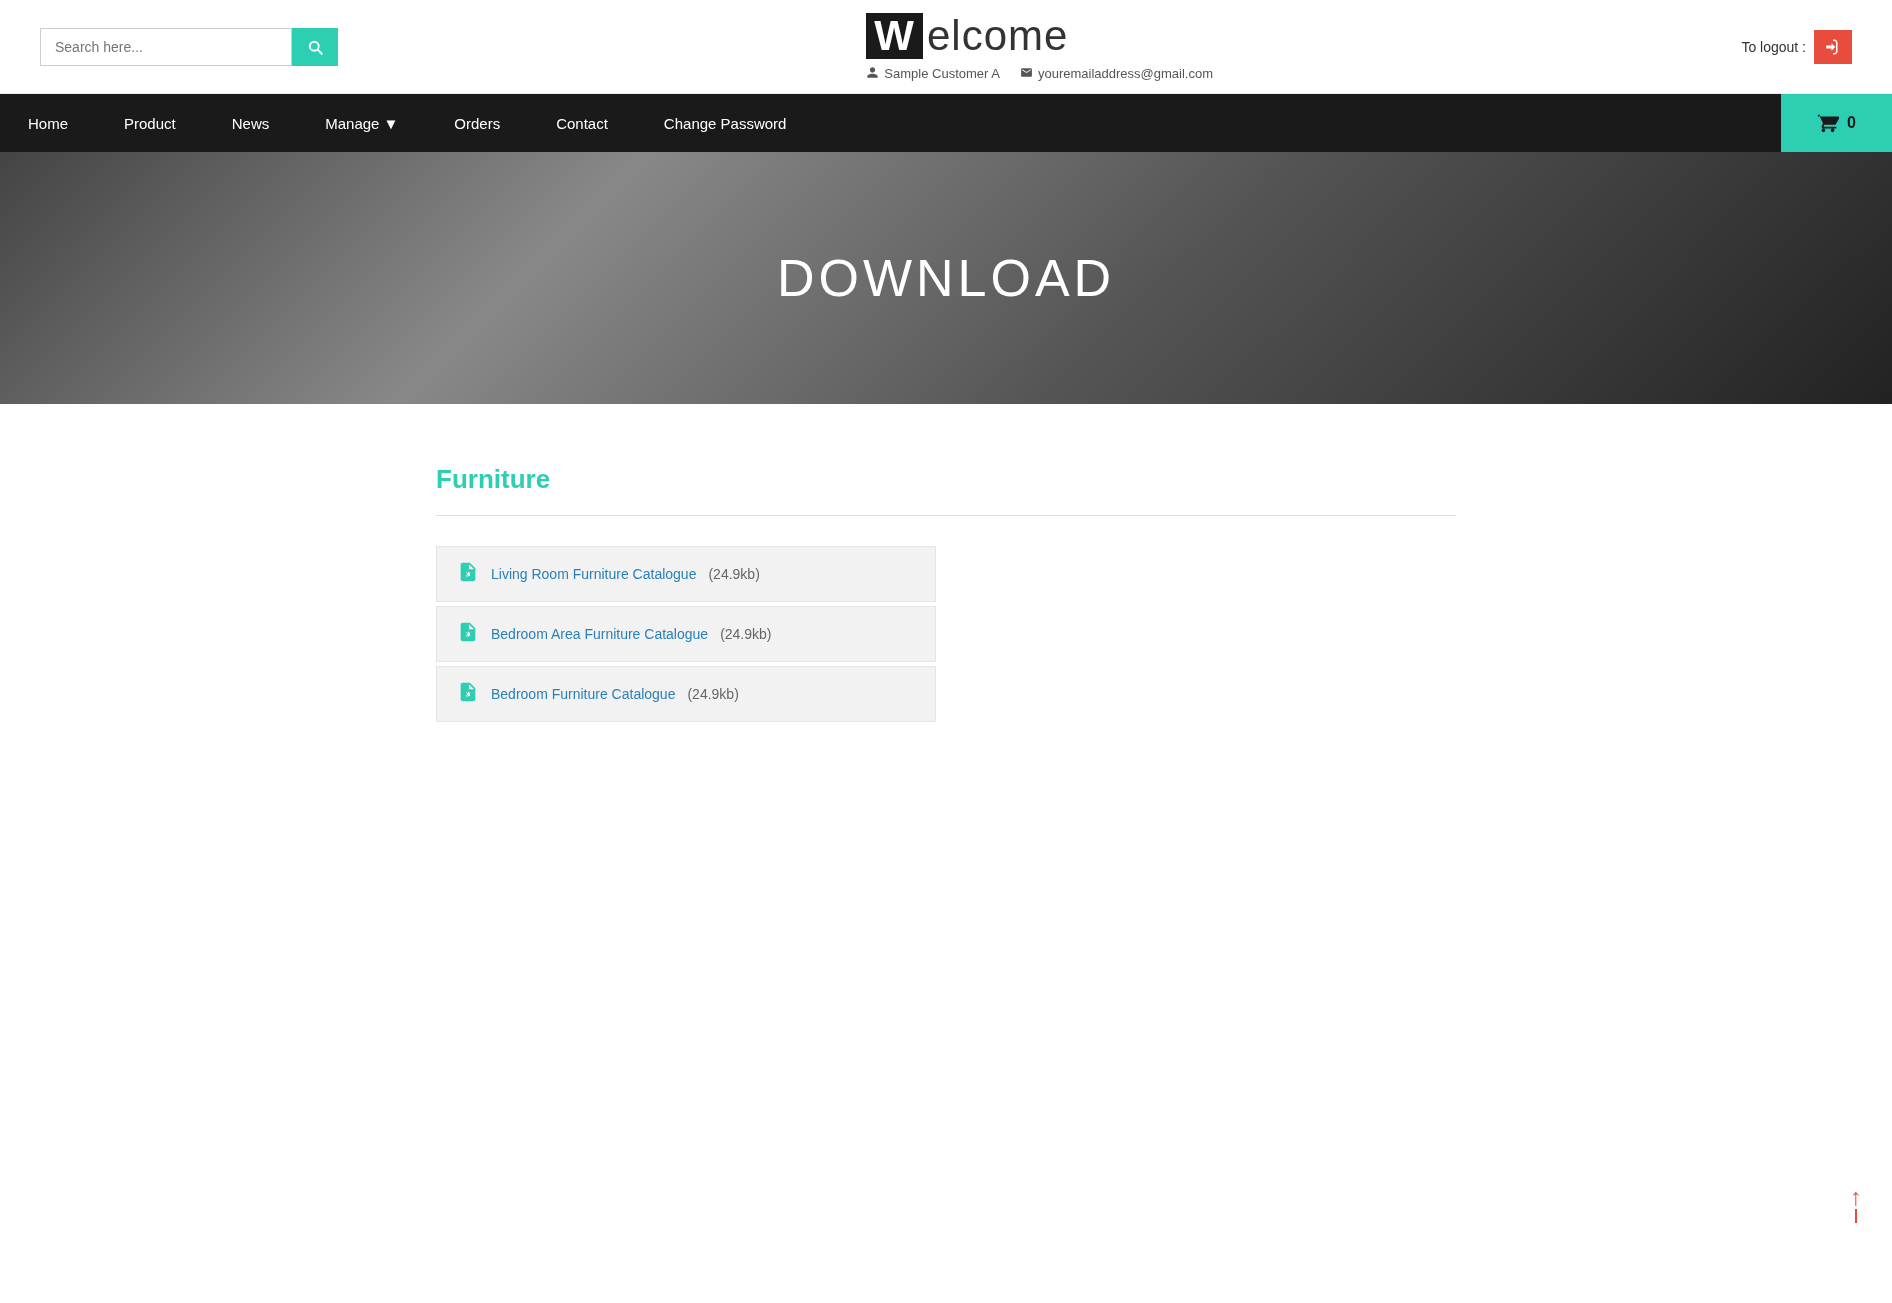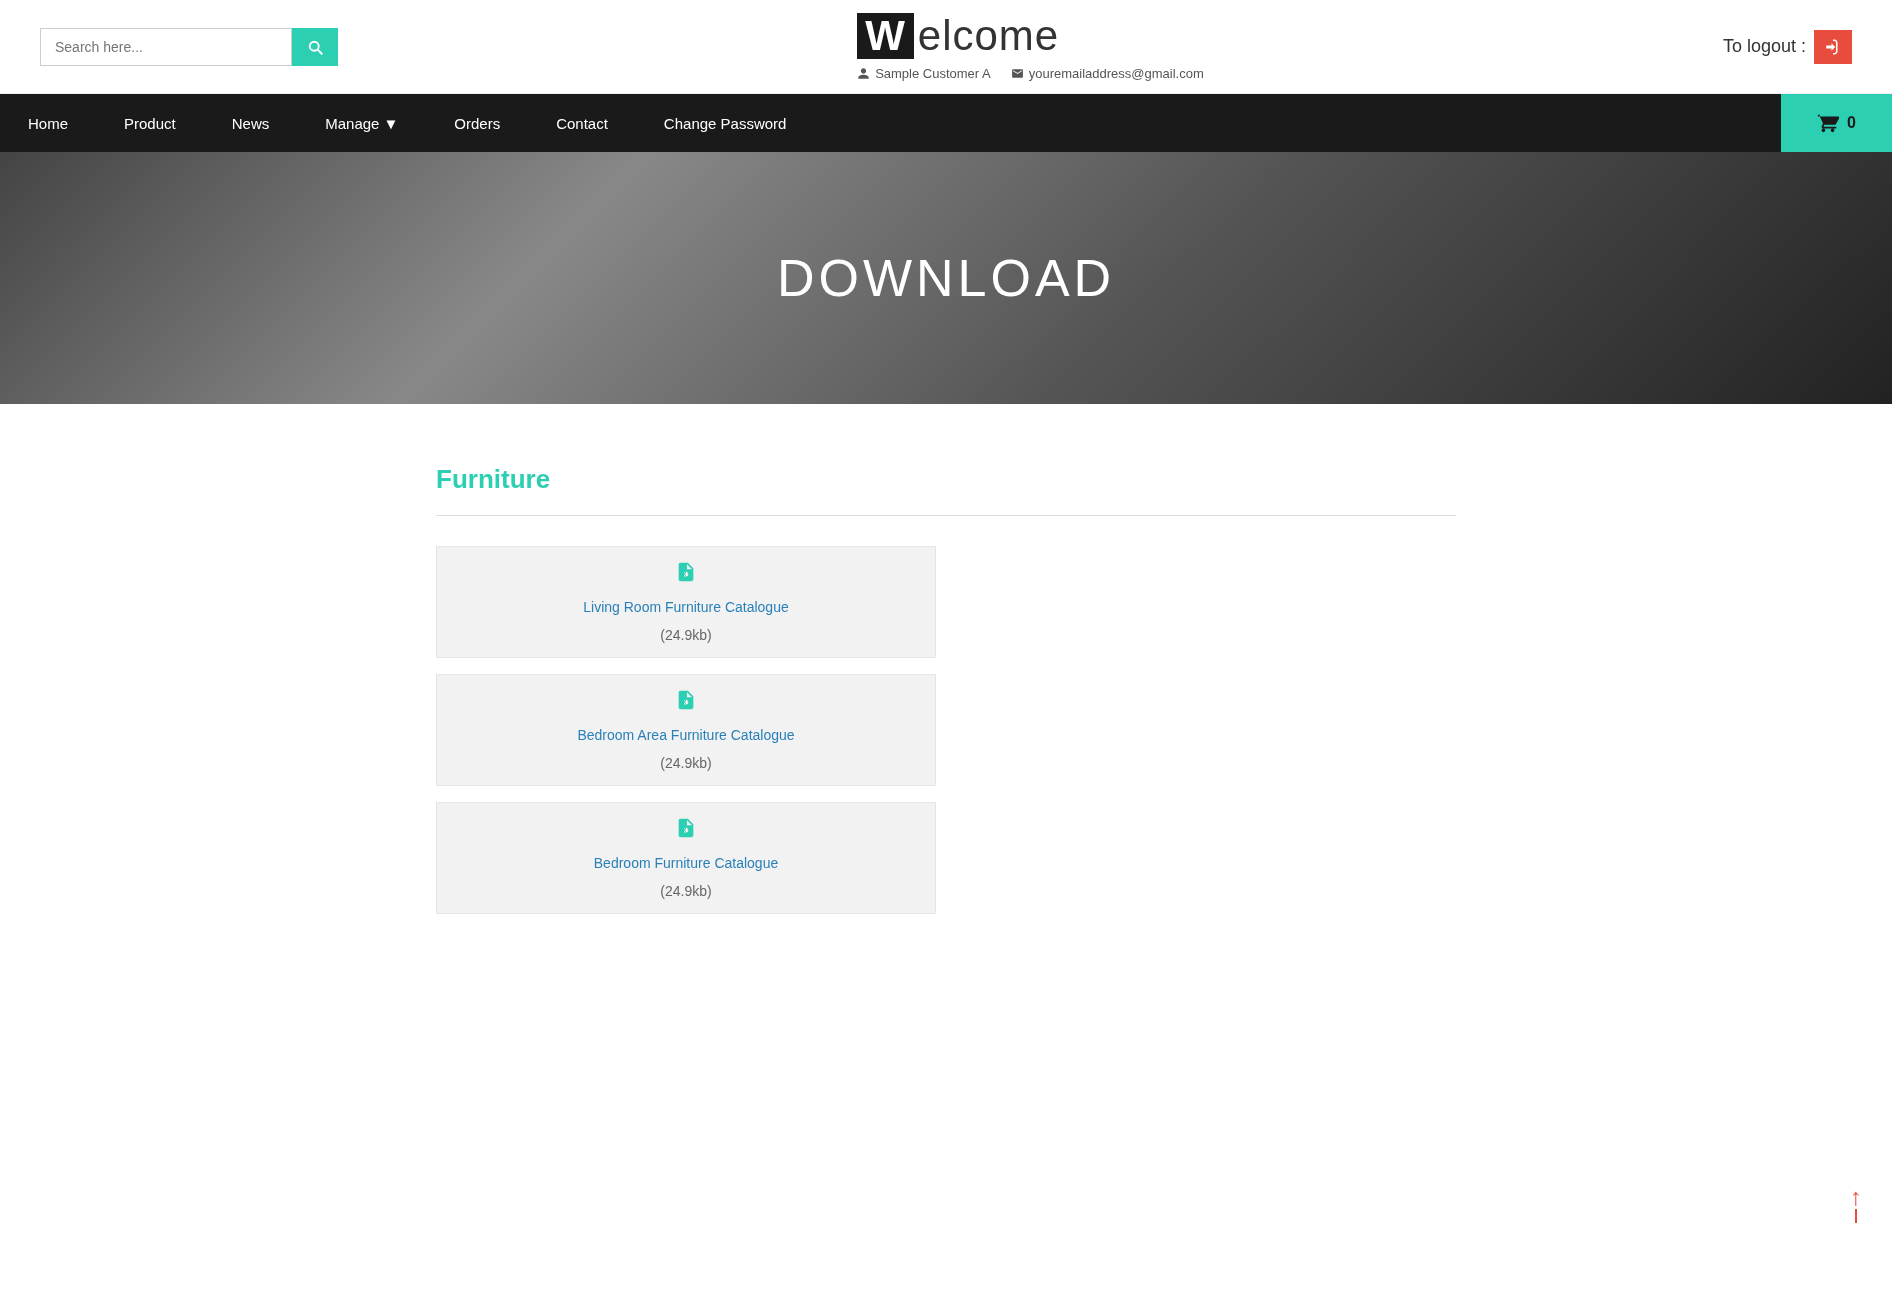--- a/index.html
+++ b/index.html
@@ -65,28 +65,27 @@
       font-size: 13px;
       color: #555;
       margin-top: 6px;
       display: flex;
       align-items: center;
       justify-content: center;
       gap: 20px;
     }
     .brand-subtitle span {
       display: flex;
-      align-items: center;
       gap: 5px;
     }
     .header-logout {
       display: flex;
       align-items: center;
       gap: 8px;
-      font-size: 18px;
+      font-size: 14px;
       color: #333;
     }
     .logout-btn {
       background: #e74c3c;
       border: none;
       padding: 8px 10px;
       cursor: pointer;
       display: flex;
       align-items: center;
       justify-content: center;
@@ -167,26 +166,25 @@
     }
     .catalogue-divider {
       border: none;
       border-top: 1px solid #ddd;
       margin-bottom: 30px;
     }
     .download-item {
       background: #f2f2f2;
       border: 1px solid #e5e5e5;
       padding: 14px 20px;
-      margin-bottom: 16px;
+      margin-bottom: 4px;
       display: flex;
       align-items: center;
       gap: 12px;
       max-width: 500px;
-      flex-direction: column;
     }
     .pdf-icon {
       color: #2dcfb3;
     }
     .pdf-icon svg {
       width: 22px;
       height: 22px;
       fill: #2dcfb3;
     }
     .download-link {

